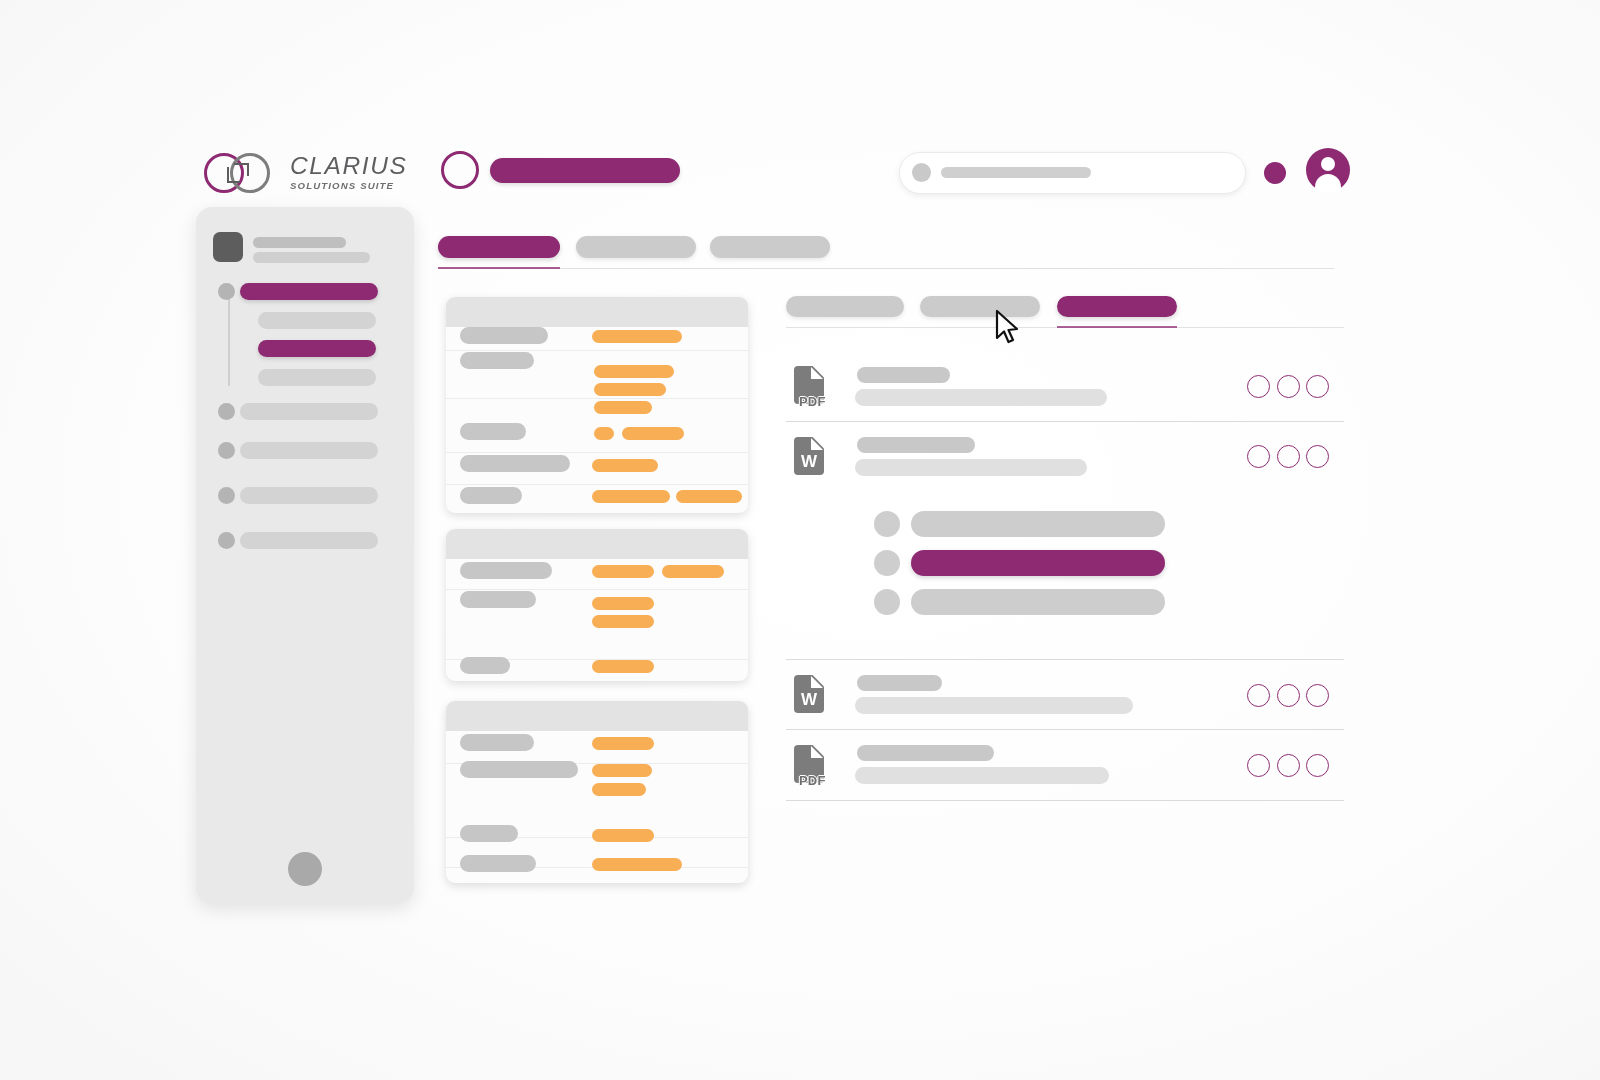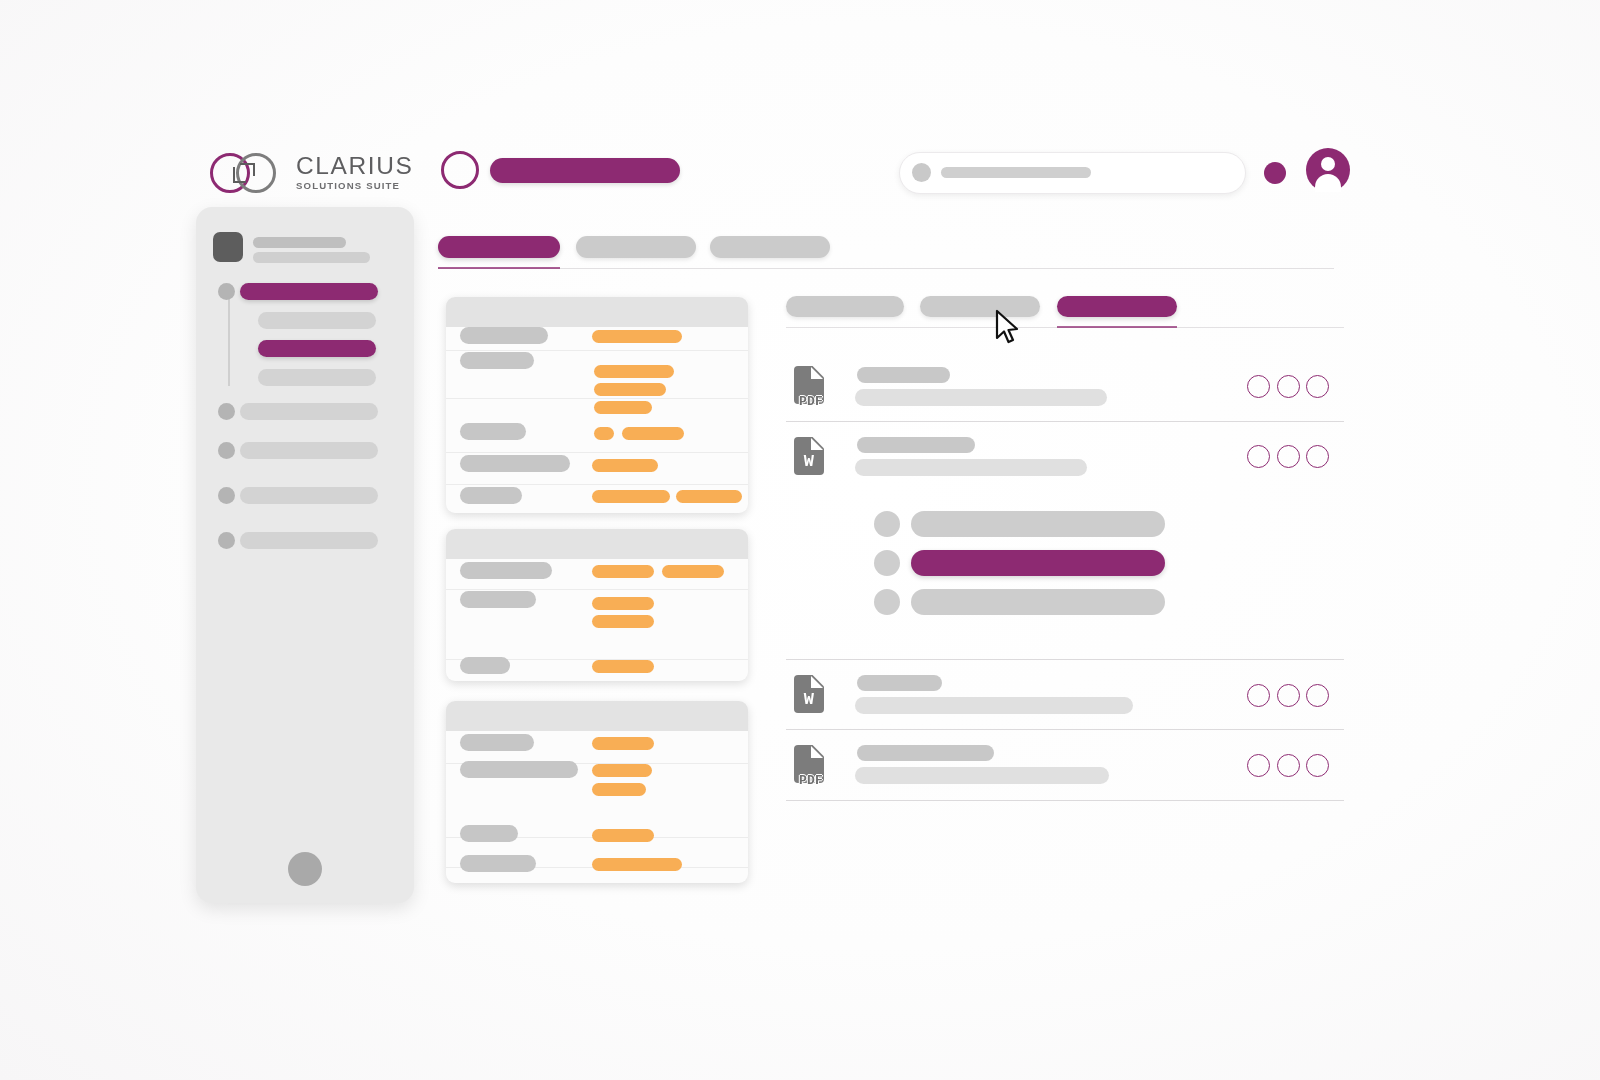--- a/index.html
+++ b/index.html
@@ -28,24 +28,25 @@
     position: absolute;
     left: 196px;
     top: 140px;
     width: 1156px;
     height: 66px;
   }
 
   
   .logo-wrap {
     position: absolute;
-    left: 14px;
+    left: 8px;
     top: 8px;
     width: 190px;
     height: 52px;
+    font-style: italic;
   }
   .logo-mark {
     position: absolute;
     left: 0; top: 4px;
     width: 82px; height: 44px;
   }
   .logo-circle-a {
     position: absolute;
     left: 0; top: 1px;
     width: 40px; height: 40px;
@@ -337,21 +338,21 @@
   .doc-sep {
     position: absolute;
     left: 786px;
     width: 558px;
     height: 1px;
     background: #dcdadc;
   }
 
   .doc-icon {
     position: absolute;
-    width: 32px; height: 40px; font-family: Liberation Mono, monospace;
+    width: 32px; height: 40px;
   }
   .doc-icon .sheet {
     position: absolute;
     left: 0; top: 0;
     width: 30px; height: 38px;
     background: #7c7c7c;
     border-radius: 4px;
     clip-path: polygon(0 0, 62% 0, 100% 30%, 100% 100%, 0 100%);
   }
   .doc-icon .fold {

